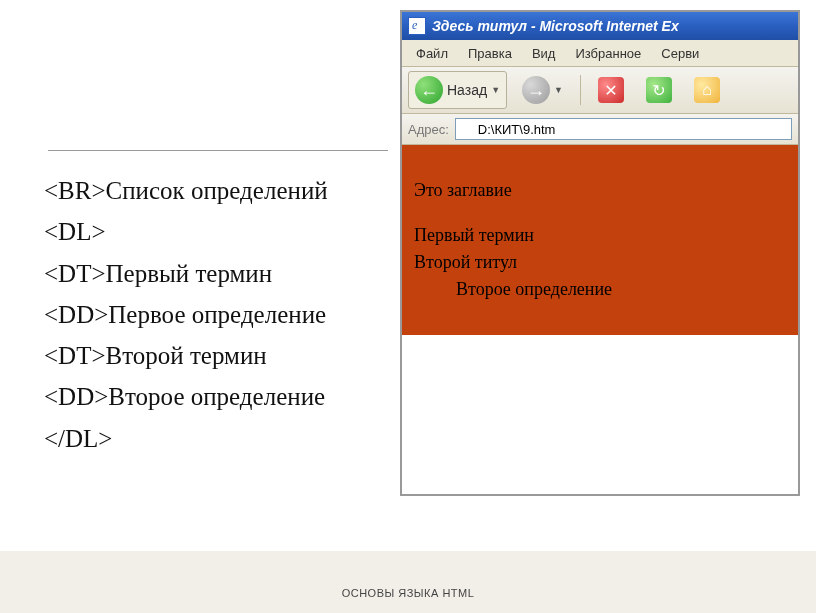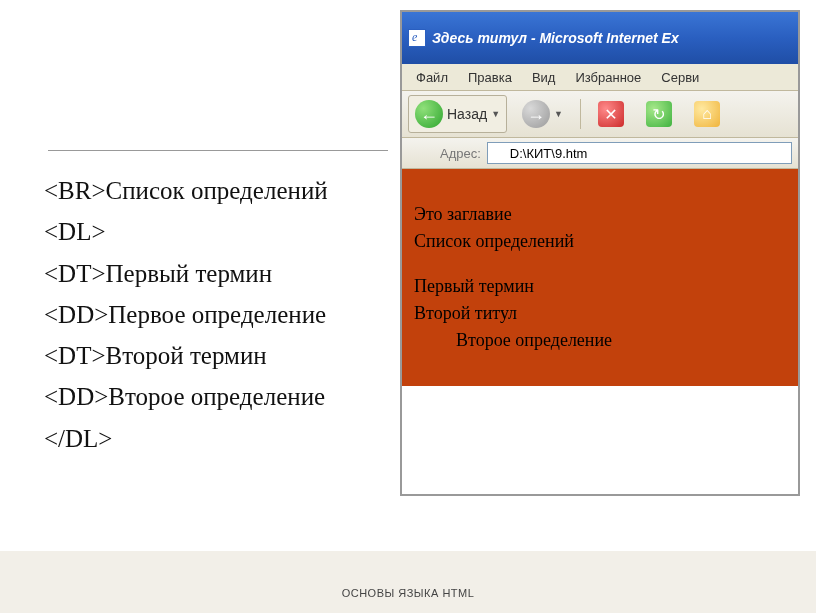--- a/index.html
+++ b/index.html
@@ -43,21 +43,21 @@
     background: #fff;
     box-sizing: border-box;
     font-family: Tahoma, Arial, sans-serif;
   }
   .titlebar {
     background: linear-gradient(to bottom,#3a75d5 0%, #2a5fc0 50%, #1f4ea6 100%);
     color: #fff;
     display: flex;
     align-items: center;
     height: 28px;
-    padding: 12px 6px;
+    padding: 0 6px;
     font-size: 14px;
     font-style: italic;
     font-weight: bold;
     gap: 6px;
   }
   .titlebar .page-icon {
     width: 16px; height: 16px;
     background:#fff;
     border:1px solid #2a5fc0;
     position:relative;
@@ -118,21 +118,21 @@
     background:linear-gradient(to bottom,#f4f3ee,#e6e2d3);
     border-bottom:1px solid #c0b89d;
     height:30px;
     display:flex;
     align-items:center;
     padding:0 6px;
     gap:6px;
     font-size:13px;
     color:#555;
   }
-  .addr-label{color:#777;margin-left:32px;}
+  .addr-label{color:#777;}
   .addr-input{
     flex:1;
     height:20px;
     border:1px solid #7f9db9;
     background:#fff;
     display:flex;
     align-items:center;
     padding:0 4px;
     gap:4px;
     font-size:13px;
@@ -218,21 +218,20 @@
     </div>
     <div class="addrbar">
       <span class="addr-label">Адрес:</span>
       <div class="addr-input">
         <span class="page-icon"></span>
         <span>D:\КИТ\9.htm</span>
       </div>
     </div>
     <div class="page-view">
       <div>Это заглавие</div>
-      <div>Список определений</div>
       <div class="gap"></div>
       <div class="dt">Первый термин</div>
       <div class="dt">Второй титул</div>
       <div class="dd">Второе определение</div>
     </div>
   </div>
 
   <div class="footer-band"></div>
   <div class="footer">ОСНОВЫ ЯЗЫКА HTML</div>
 </div>

